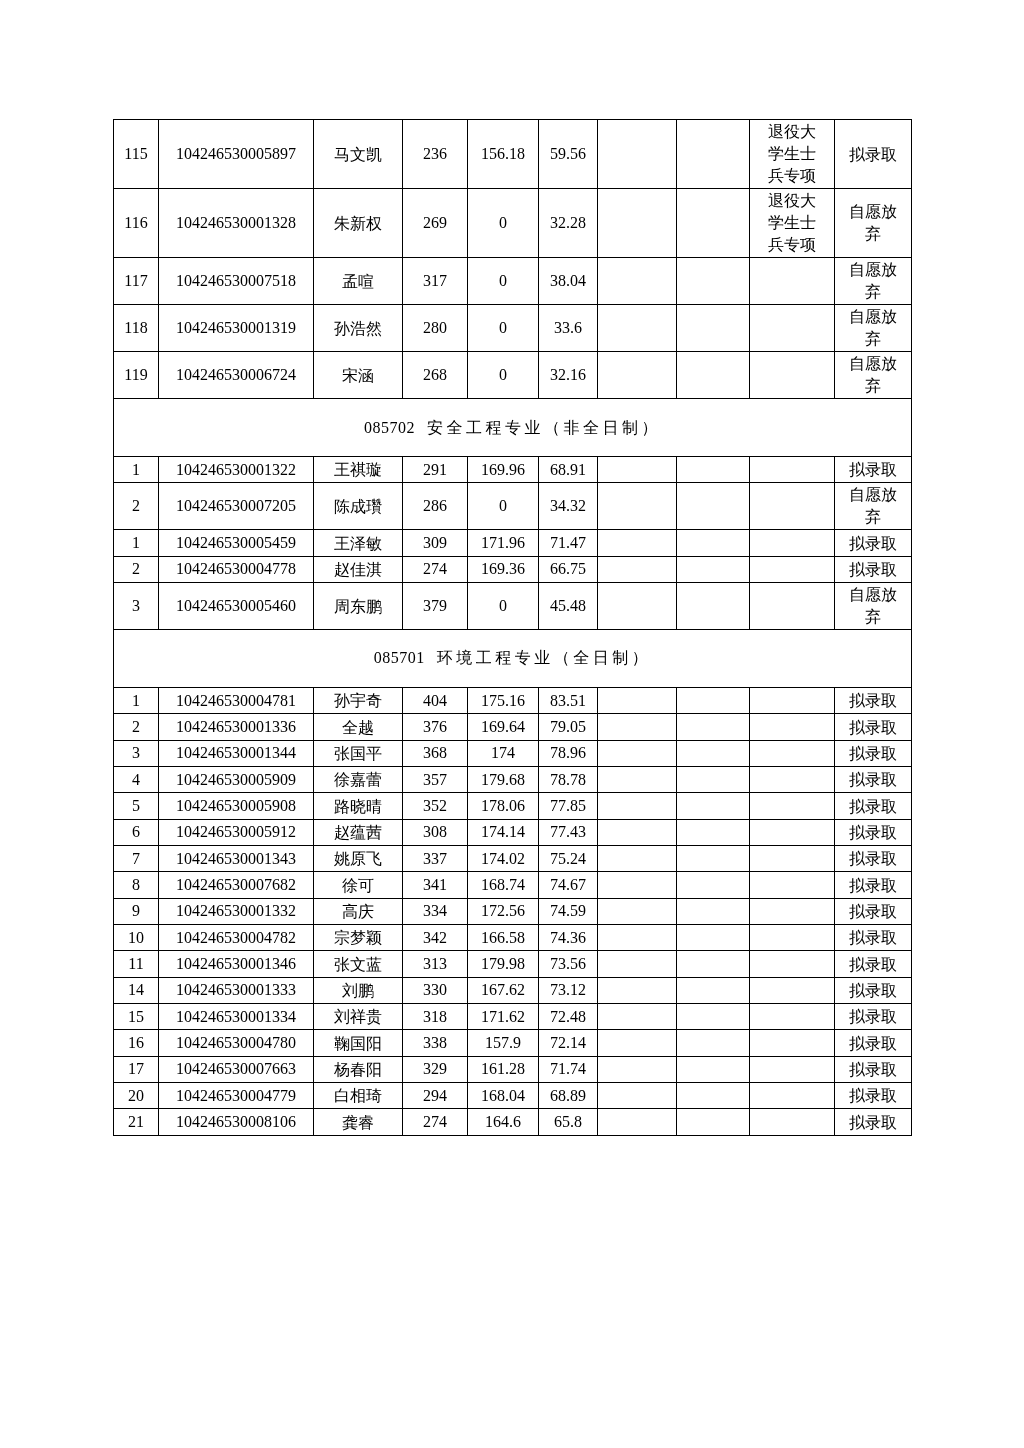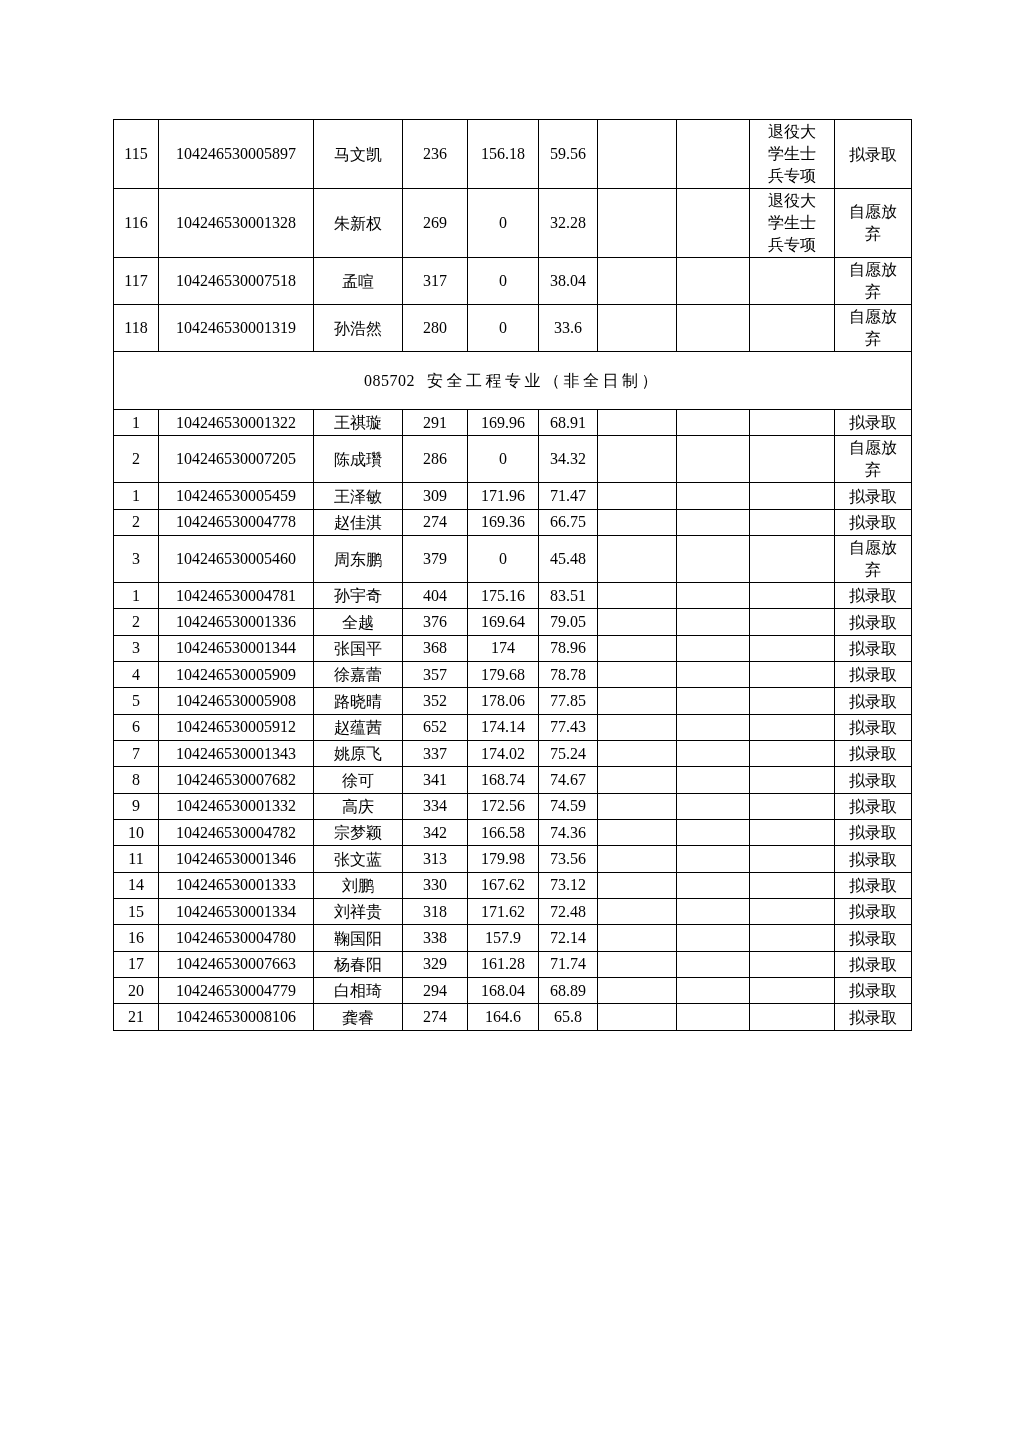--- a/index.html
+++ b/index.html
@@ -107,20 +107,32 @@
           <td>104246530001319</td>
           <td><span class="wrapbox">孙浩然</span></td>
           <td>280</td>
           <td>0</td>
           <td>33.6</td>
           <td></td>
           <td></td>
           <td><span class="wrapbox"></span></td>
           <td><span class="wrapbox">自愿放弃</span></td>
         </tr>
+        <tr class="data-row">
+          <td>119</td>
+          <td>104246530006724</td>
+          <td><span class="wrapbox">宋涵</span></td>
+          <td>268</td>
+          <td>0</td>
+          <td>32.16</td>
+          <td></td>
+          <td></td>
+          <td><span class="wrapbox"></span></td>
+          <td><span class="wrapbox">自愿放弃</span></td>
+        </tr>
         <tr class="section-row">
           <td colspan="10" class="section-cell"><span class="section-code">085702</span><span class="section-title">安全工程专业（非全日制）</span></td>
         </tr>
         <tr class="data-row">
           <td>1</td>
           <td>104246530001322</td>
           <td><span class="wrapbox">王祺璇</span></td>
           <td>291</td>
           <td>169.96</td>
           <td>68.91</td>
@@ -170,20 +182,23 @@
           <td>104246530005460</td>
           <td><span class="wrapbox">周东鹏</span></td>
           <td>379</td>
           <td>0</td>
           <td>45.48</td>
           <td></td>
           <td></td>
           <td><span class="wrapbox"></span></td>
           <td><span class="wrapbox">自愿放弃</span></td>
         </tr>
+        <tr class="section-row">
+          <td colspan="10" class="section-cell"><span class="section-code">085701</span><span class="section-title">环境工程专业（全日制）</span></td>
+        </tr>
         <tr class="data-row">
           <td>1</td>
           <td>104246530004781</td>
           <td><span class="wrapbox">孙宇奇</span></td>
           <td>404</td>
           <td>175.16</td>
           <td>83.51</td>
           <td></td>
           <td></td>
           <td><span class="wrapbox"></span></td>
@@ -234,21 +249,21 @@
           <td>77.85</td>
           <td></td>
           <td></td>
           <td><span class="wrapbox"></span></td>
           <td><span class="wrapbox">拟录取</span></td>
         </tr>
         <tr class="data-row">
           <td>6</td>
           <td>104246530005912</td>
           <td><span class="wrapbox">赵蕴茜</span></td>
-          <td>652</td>
+          <td>308</td>
           <td>174.14</td>
           <td>77.43</td>
           <td></td>
           <td></td>
           <td><span class="wrapbox"></span></td>
           <td><span class="wrapbox">拟录取</span></td>
         </tr>
         <tr class="data-row">
           <td>7</td>
           <td>104246530001343</td>

